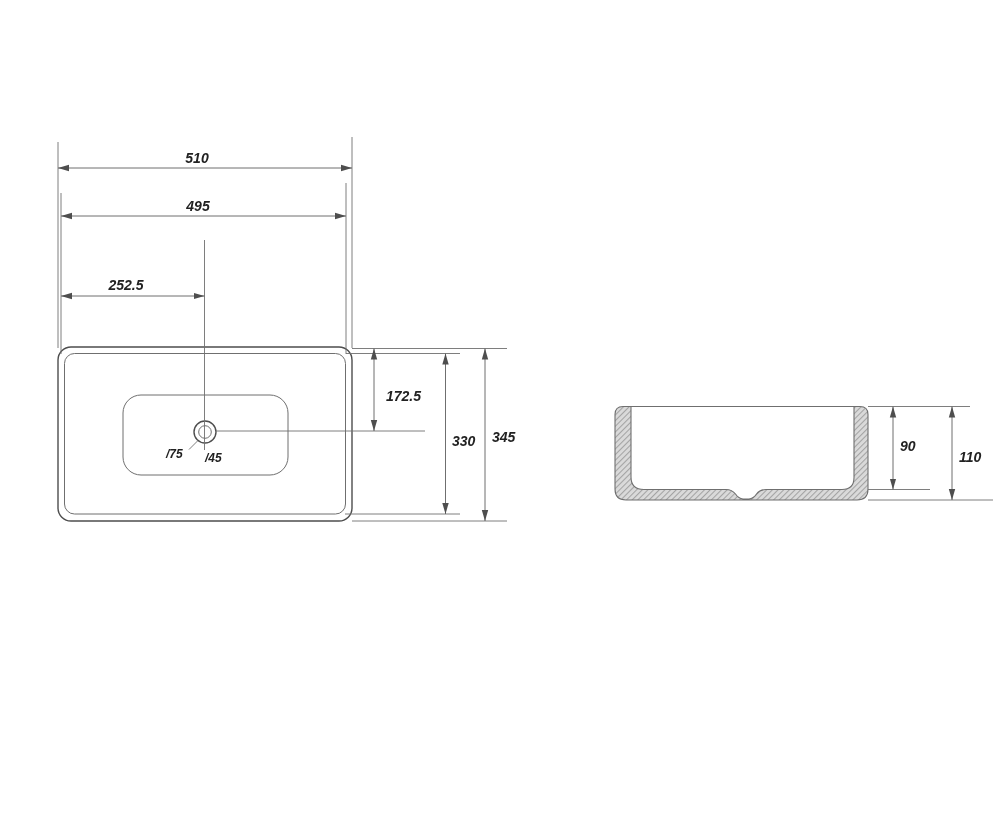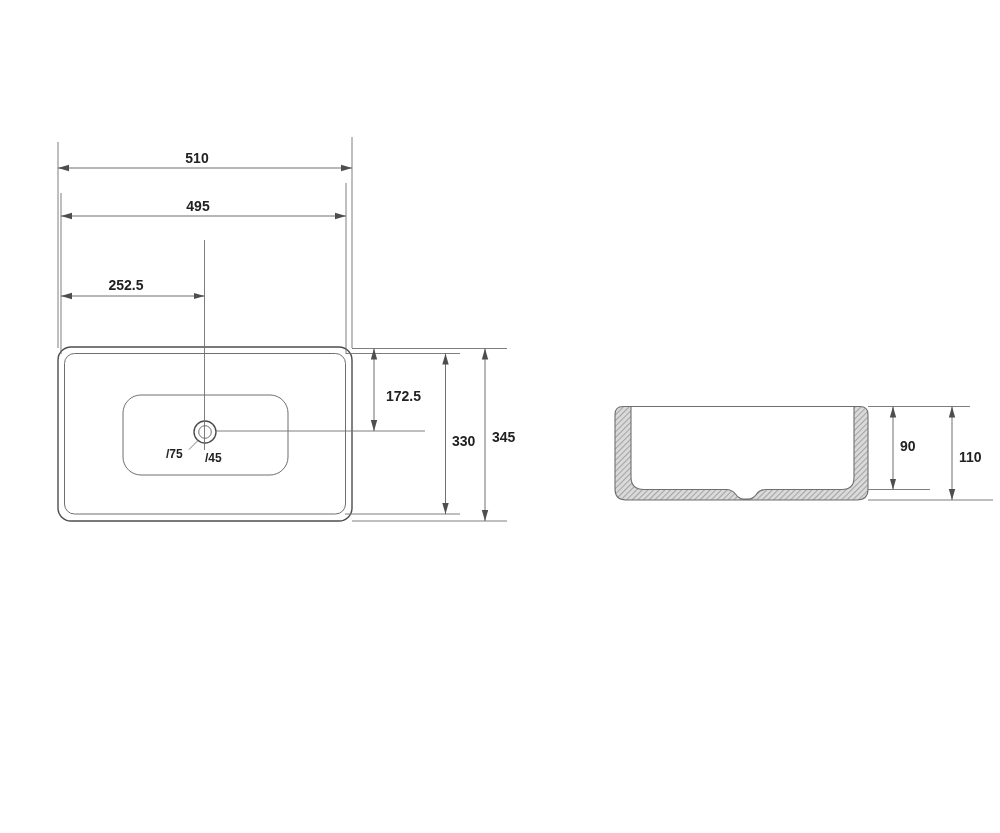--- a/index.html
+++ b/index.html
@@ -3,20 +3,21 @@
 <meta charset="utf-8">
 <style>
   html, body { margin:0; padding:0; }
   body { background:#ffffff; }
   .canvas {
     position:relative;
     width:1000px; height:833px;
     background: var(--background, #ffffff);
     font-family:"Liberation Sans", sans-serif;
     overflow:hidden;
+    font-style:italic;
   }
   svg { display:block; }
   svg text {
     fill: var(--text, #222222);
     font-family:"Liberation Sans", sans-serif;
     font-weight:700;
     font-size:14px;
   }
   svg text.small-label { font-size:12px; }
   .ln   { fill:none; stroke: var(--line, #6f6f6f); stroke-width:1; }

